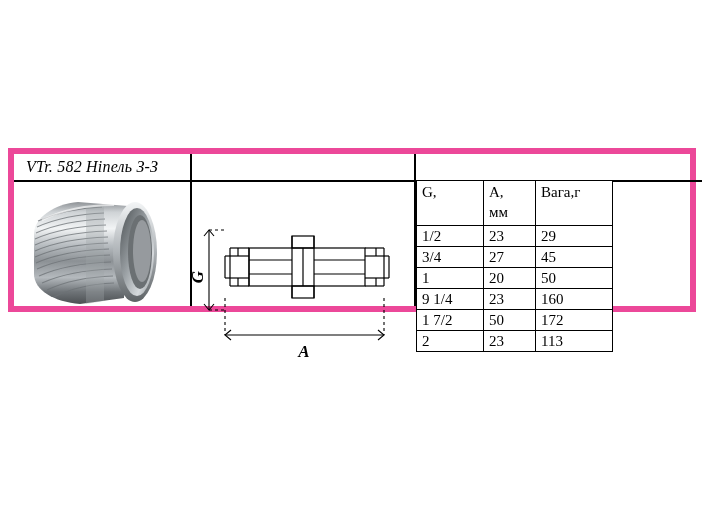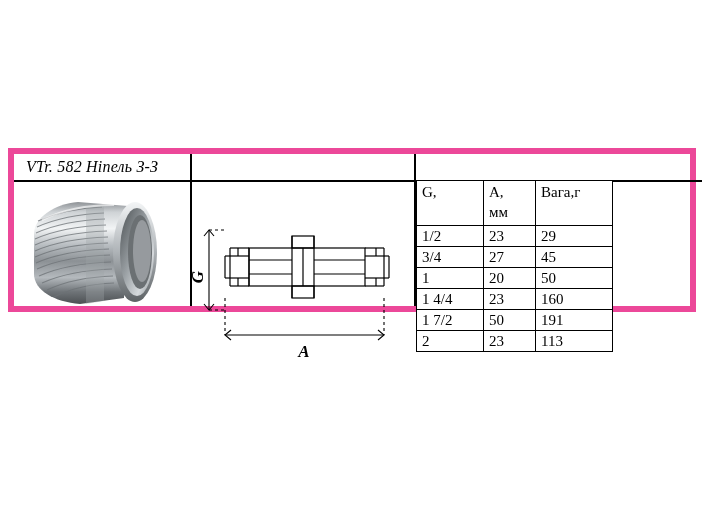--- a/index.html
+++ b/index.html
@@ -279,28 +279,28 @@
           <td>3/4</td>
           <td>27</td>
           <td>45</td>
         </tr>
         <tr>
           <td>1</td>
           <td>20</td>
           <td>50</td>
         </tr>
         <tr>
-          <td>1 4/4</td>
+          <td>9 1/4</td>
           <td>23</td>
           <td>160</td>
         </tr>
         <tr>
           <td>1 7/2</td>
           <td>50</td>
-          <td>191</td>
+          <td>172</td>
         </tr>
         <tr>
           <td>2</td>
           <td>23</td>
           <td>113</td>
         </tr>
       </tbody>
     </table>
   </div>
 

